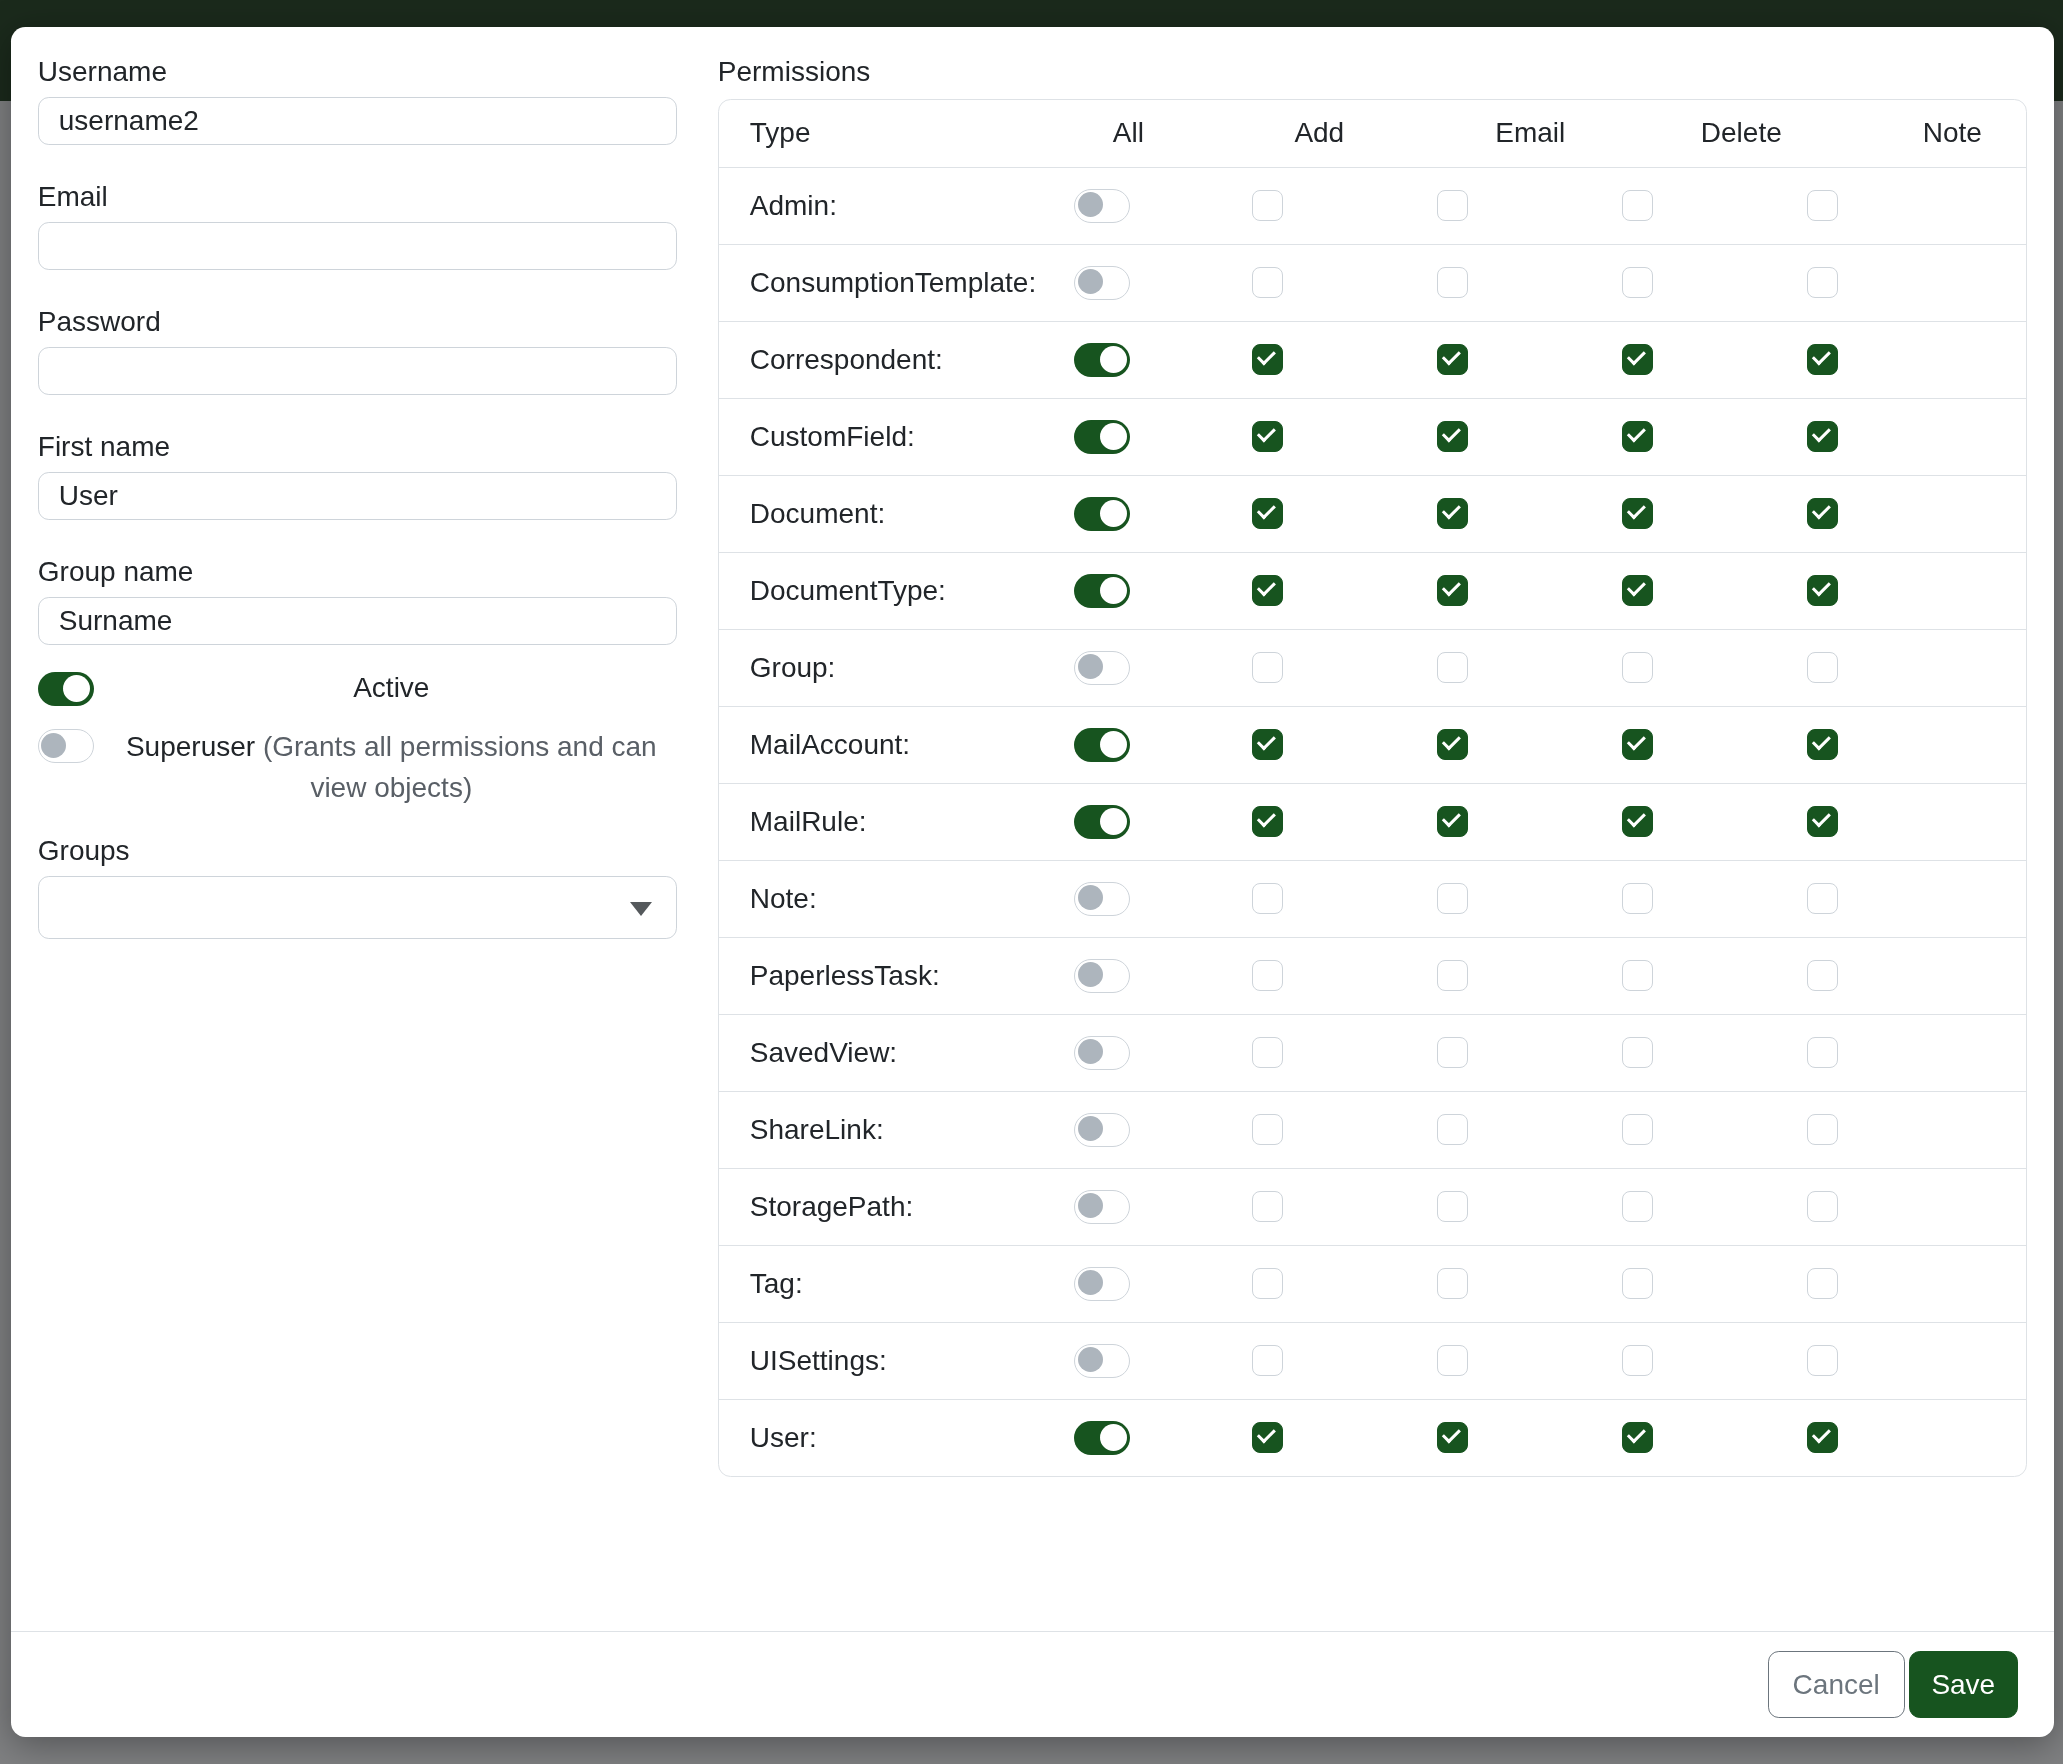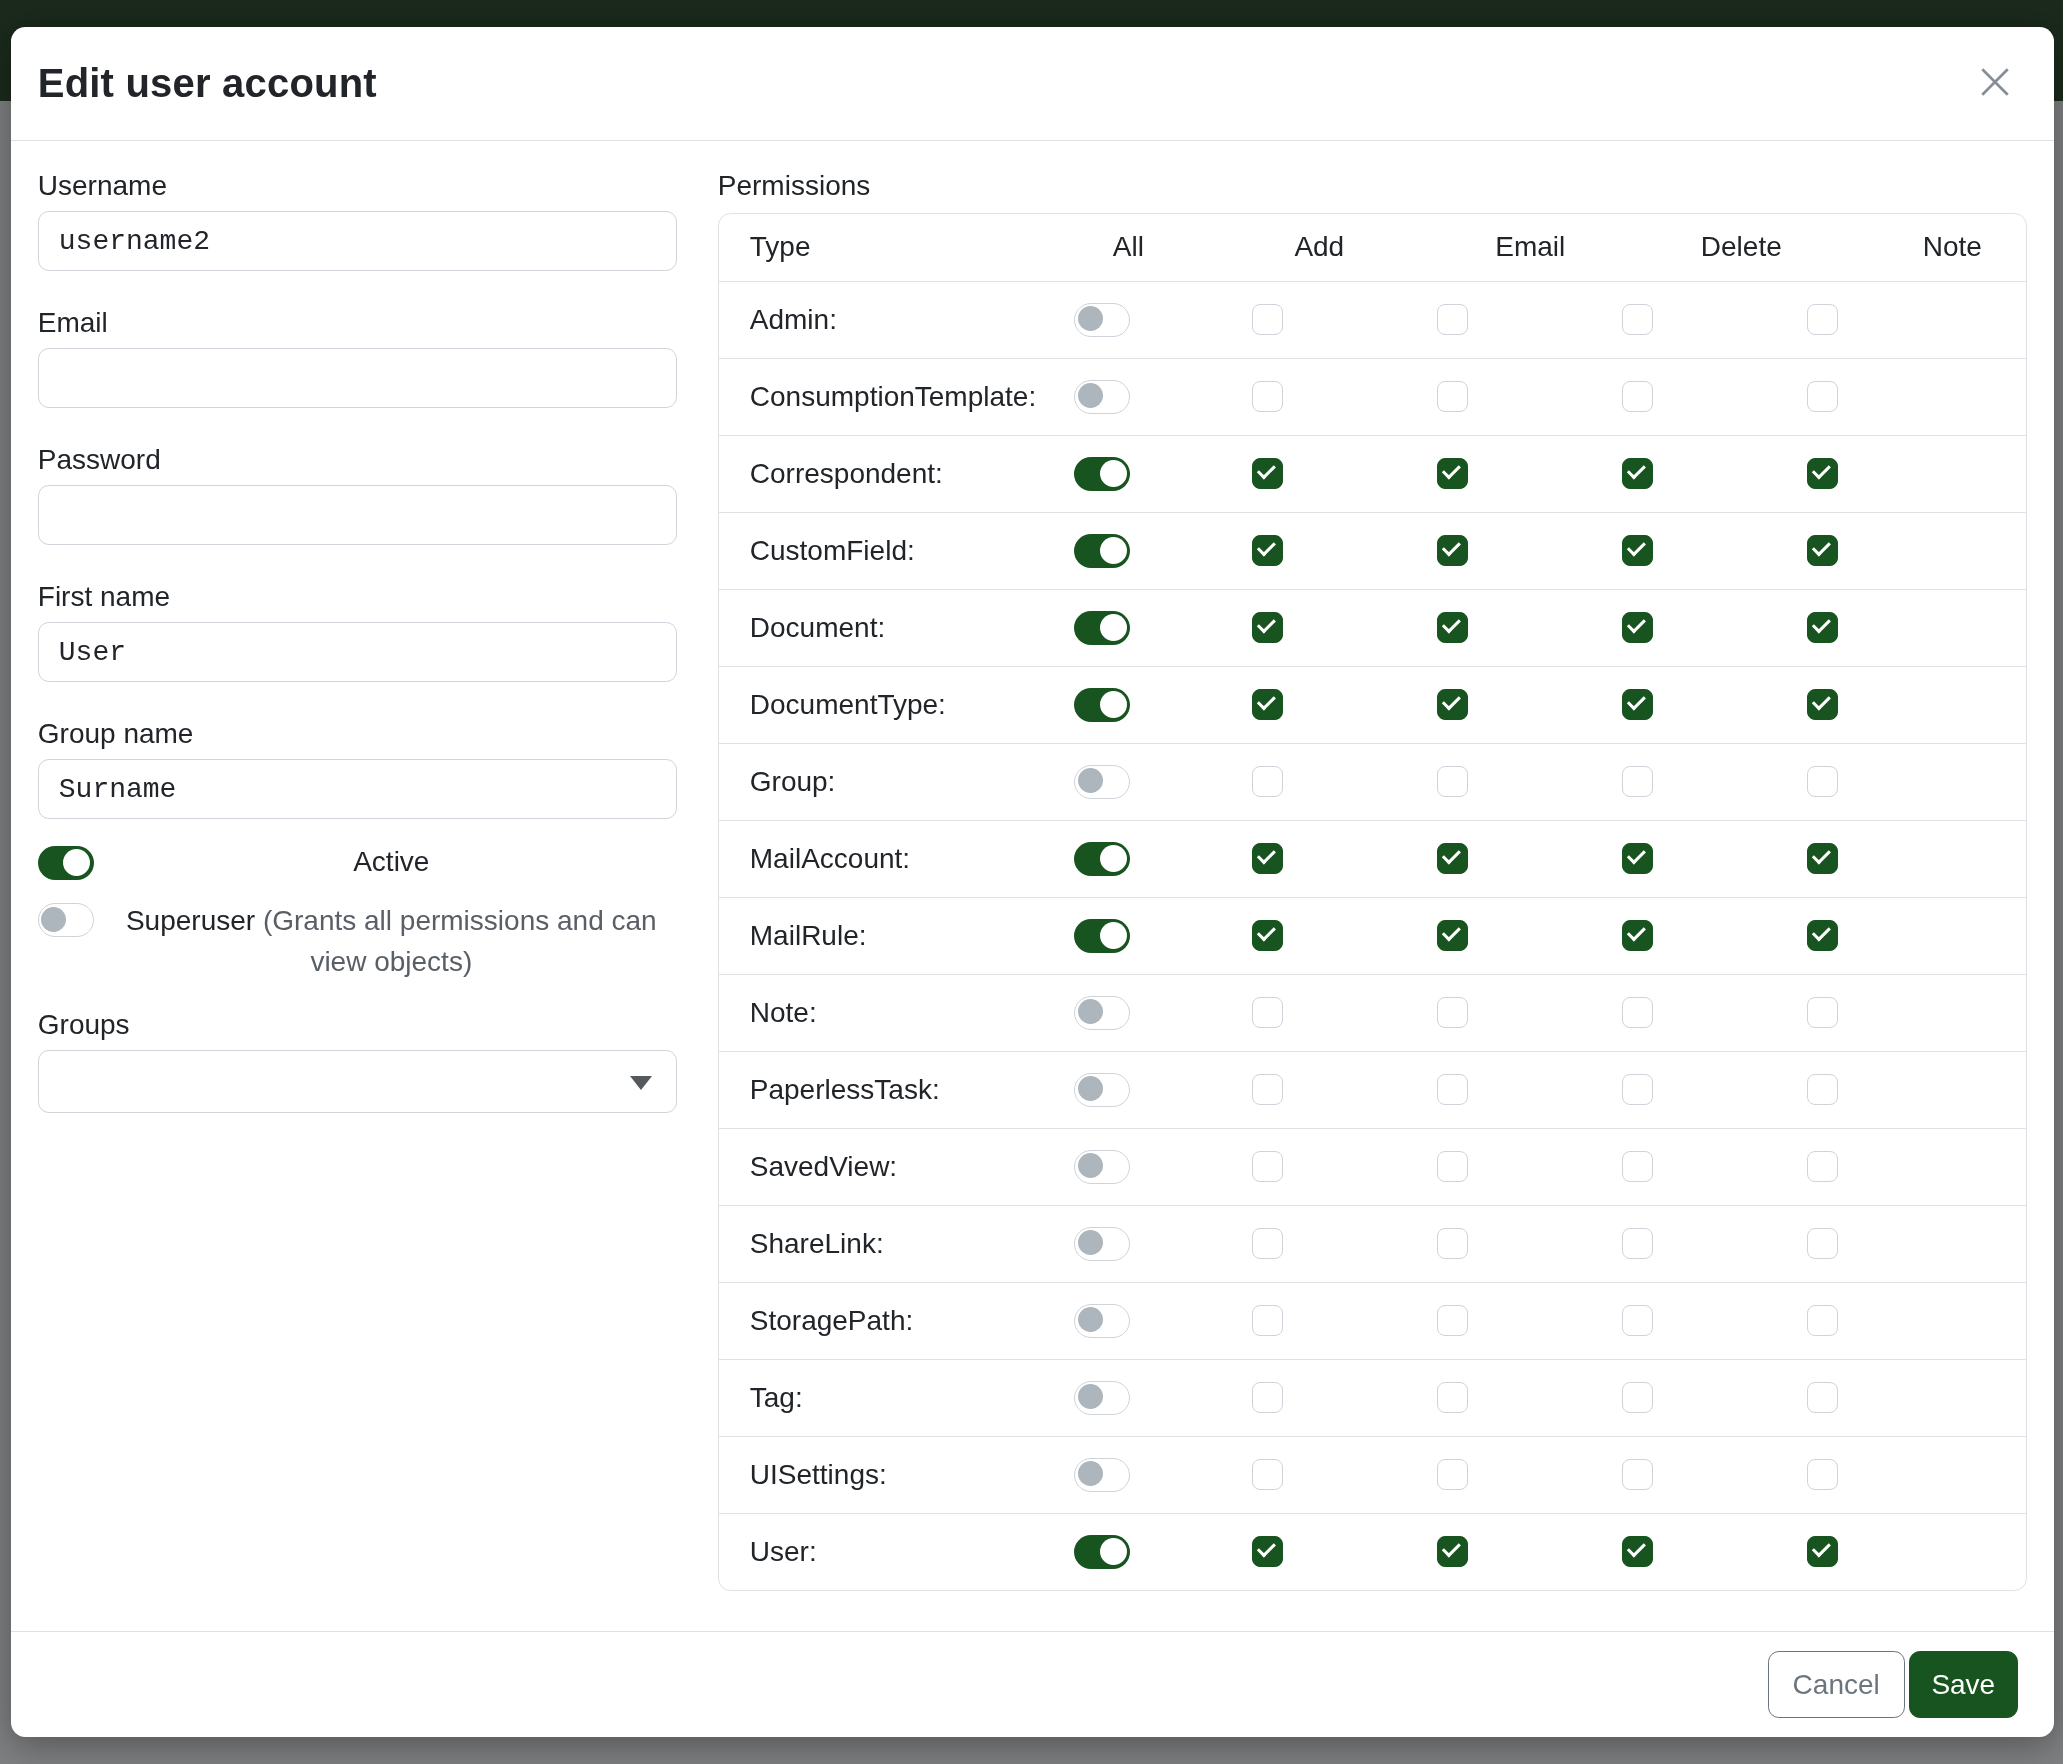--- a/index.html
+++ b/index.html
@@ -28,23 +28,23 @@
     position:absolute;right:36px;top:34px;width:45px;height:45px;border:none;background:transparent;
     cursor:pointer;padding:0;display:flex;align-items:center;justify-content:center;
   }
   .modal-body{flex:1 1 auto;display:flex;padding:29px 27px 0 27px;gap:41px;}
   .left-col{flex:0 0 639px;width:639px;}
   .right-col{flex:1 1 auto;min-width:0;}
 
   .form-group{margin-bottom:36px;}
   .form-label{display:block;font-size:28px;line-height:32px;margin-bottom:9px;color:#212529;}
   .text-input{
-    display:block;width:100%;box-sizing:border-box;height:60px;
+    display:block;width:100%;box-sizing:border-box;height:48px;
     border:1.8px solid #ced4da;border-radius:10.8px;background:#fff;
-    font-family:Liberation Mono, monospace;font-size:28px;color:#212529;
+    font-family:Liberation Sans, sans-serif;font-size:28px;color:#212529;
     padding:0 20px;outline:none;
   }
   .switch-row{display:flex;align-items:center;gap:32px;margin-top:21.6px;text-align:center;}
   .switch-row.top-align{align-items:flex-start;margin-top:18px;}
   .switch-text{font-size:28px;line-height:41px;width:531px;}
   .switch-label-strong{font-weight:500;color:#212529;}
   .switch-hint{color:#595f66;}
   .toggle{flex:0 0 auto;width:56px;height:34px;border-radius:17px;position:relative;display:inline-block;box-sizing:border-box;cursor:pointer;}
   .toggle.on{background:#17541f;}
   .toggle.on::after{content:'';position:absolute;right:3.6px;top:3.6px;width:27px;height:27px;background:#fff;border-radius:50%;}
@@ -93,31 +93,20 @@
   .btn-cancel{background:#fff;border:1.8px solid #6c757d;color:#6c757d;padding:0 24px;}
   .btn-save{background:#17541f;border:1.8px solid #17541f;color:#fff;padding:0 21.6px;}
 </style>
 </head>
 <body>
 
 <div class="backdrop-header"></div>
 
 <div class="modal">
 
-  <div class="modal-header">
-    <div class="modal-title">Edit user account</div>
-    <button class="close-btn">
-      <span>
-        <svg width="40" height="40" viewBox="0 0 44 44">
-          <line x1="8" y1="8" x2="36" y2="36" stroke="#868e96" stroke-width="3"></line>
-          <line x1="36" y1="8" x2="8" y2="36" stroke="#868e96" stroke-width="3"></line>
-        </svg>
-      </span>
-    </button>
-  </div>
 
   <div class="modal-body">
 
     <div class="left-col">
 
       <div class="form-group">
         <label class="form-label">Username</label>
         <input class="text-input" type="text" value="username2" style="">
       </div>
 

